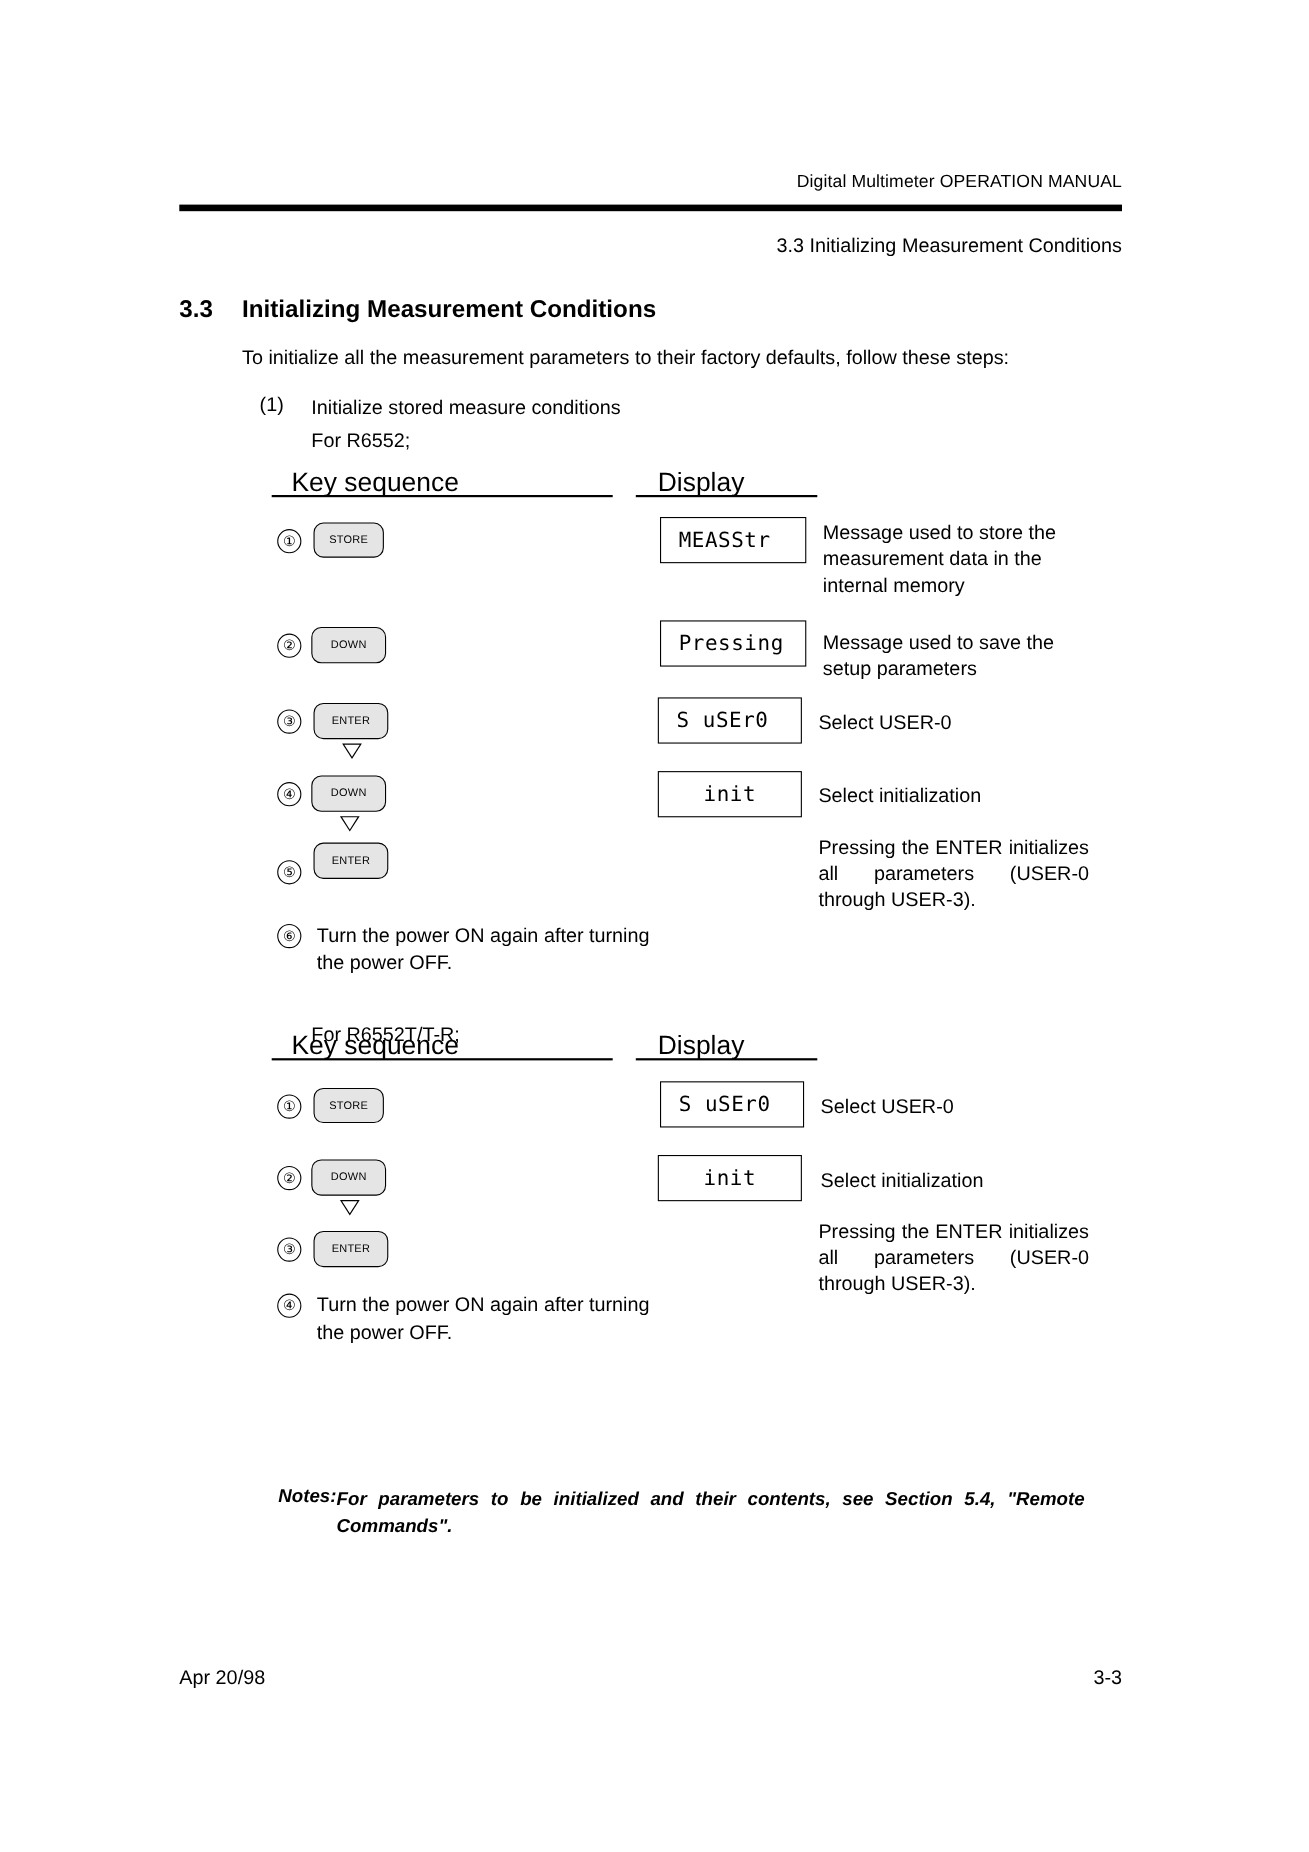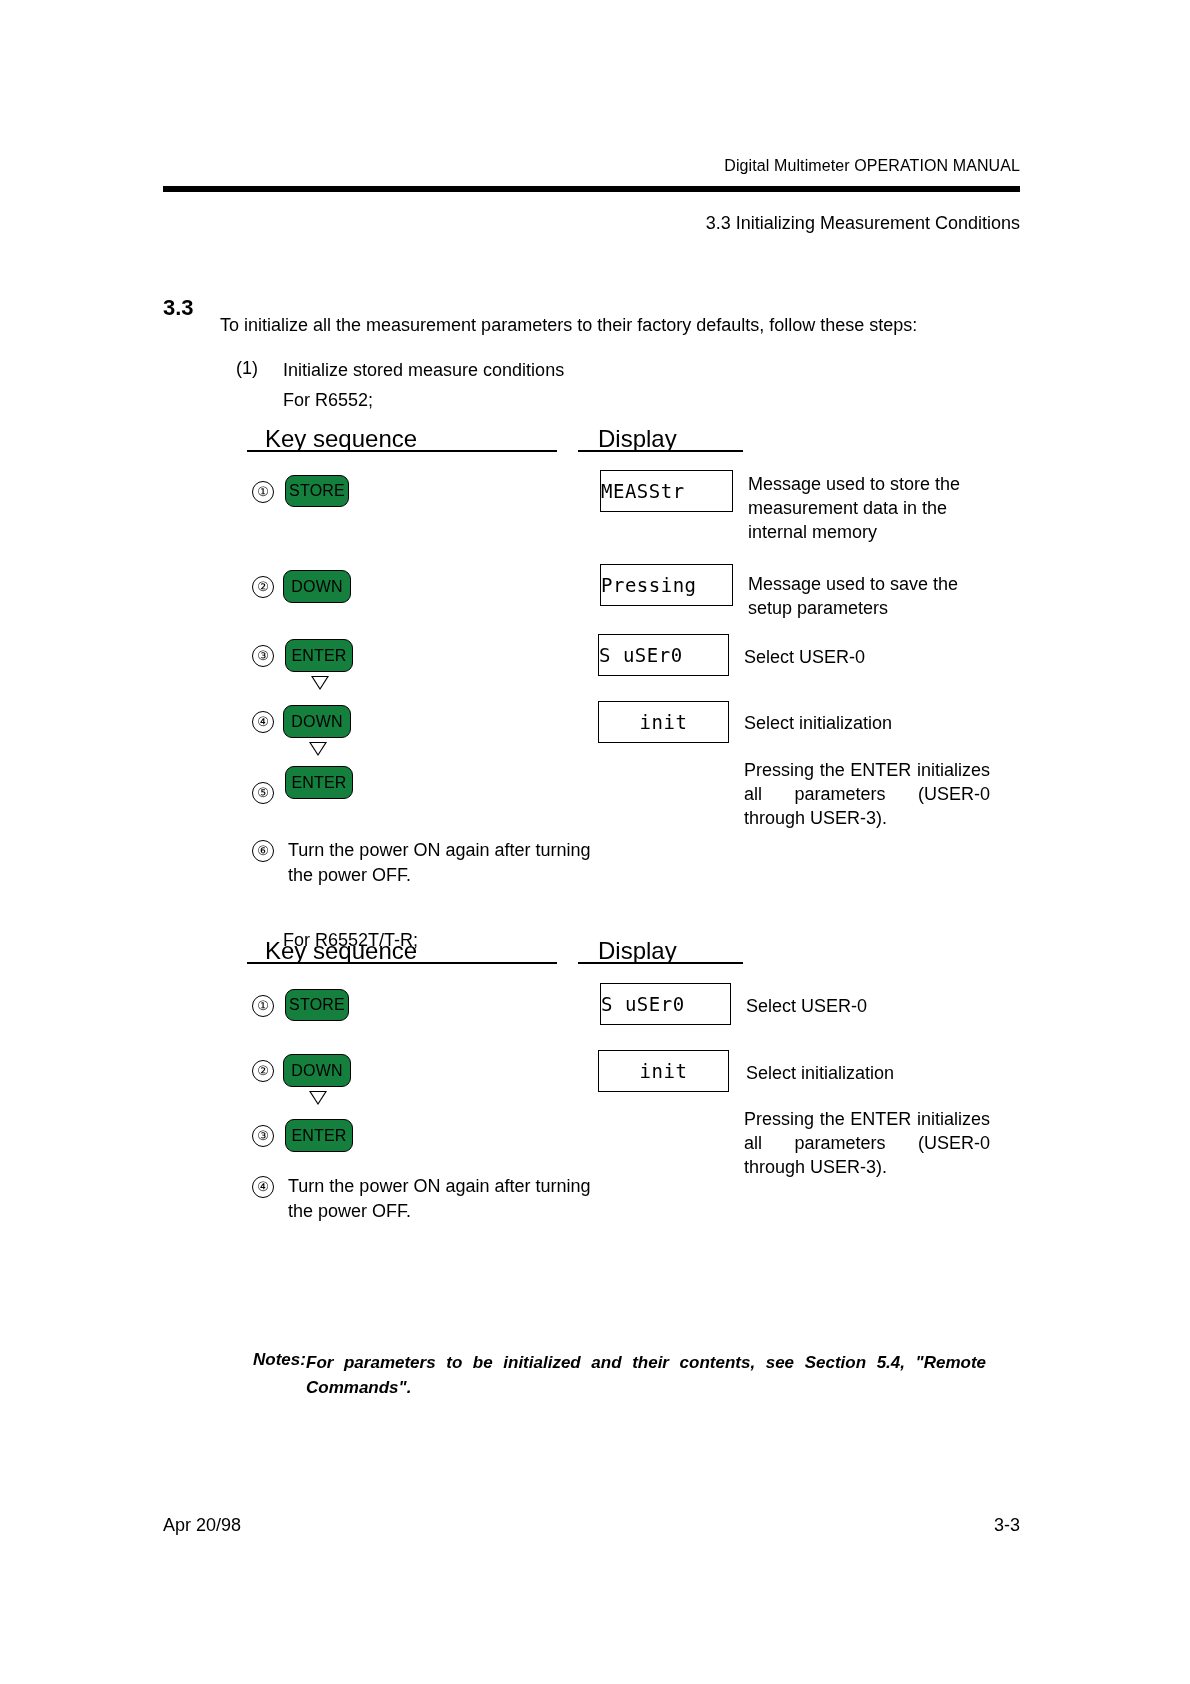--- a/index.html
+++ b/index.html
@@ -45,21 +45,20 @@
     white-space: nowrap;
   }
 
   
   .sec-num {
     position: absolute;
     left: 163px;
     top: 268px;
     font-size: 22px;
     font-weight: bold;
-    margin-top: 27px;
   }
   .sec-title {
     position: absolute;
     left: 220px;
     top: 268px;
     font-size: 22px;
     font-weight: bold;
     white-space: nowrap;
   }
   .intro {
@@ -111,22 +110,22 @@
     line-height: 19px;
     text-align: center;
     font-family: "Liberation Sans", sans-serif;
   }
 
   
   .key {
     position: absolute;
     border: 1.6px solid #000;
     border-radius: 9px;
-    background: #15803d;
-    font-size: 16px;
+    background: #e5e5e5;
+    font-size: 10px;
     display: flex;
     align-items: center;
     justify-content: center;
     letter-spacing: 0.2px;
     box-sizing: border-box;
   }
 
   
   .tri {
     position: absolute;
@@ -153,21 +152,21 @@
     position: absolute;
     border: 1.6px solid #000;
     background: #fff;
     font-family: "DejaVu Sans Mono", monospace;
     font-size: 19px;
     display: flex;
     align-items: center;
     box-sizing: border-box;
     letter-spacing: 0.5px;
   }
-  .disp.left { justify-content: flex-start; }
+  .disp.left { justify-content: flex-start; padding-left: 16px; }
   .disp.center { justify-content: center; }
 
   
   .desc {
     position: absolute;
     font-size: 18px;
     line-height: 24px;
     white-space: pre-line;
   }
   .desc.just {
@@ -214,20 +213,21 @@
 </head>
 <body>
 
 <div class="page">
 
   <div class="hdr-title">Digital Multimeter OPERATION MANUAL</div>
   <div class="hdr-rule"></div>
   <div class="hdr-sub">3.3 Initializing Measurement Conditions</div>
 
   <div class="sec-num">3.3</div>
+  <div class="sec-title">Initializing Measurement Conditions</div>
   <div class="intro">To initialize all the measurement parameters to their factory defaults, follow these steps:</div>
 
   <div class="step-num" style="left:236px; top:358px;">(1)</div>
   <div class="step-text" style="left:283px; top:358px;">Initialize stored measure conditions</div>
 
   <div class="sub-label" style="left:283px; top:390px;">For R6552;</div>
 
   <div class="col-head" style="left:265px; top:425px; width:330px;">Key sequence</div>
   <div class="col-rule" style="left:247px; top:450px; width:310px;"></div>
   <div class="col-head" style="left:598px; top:425px; width:145px;">Display</div>

